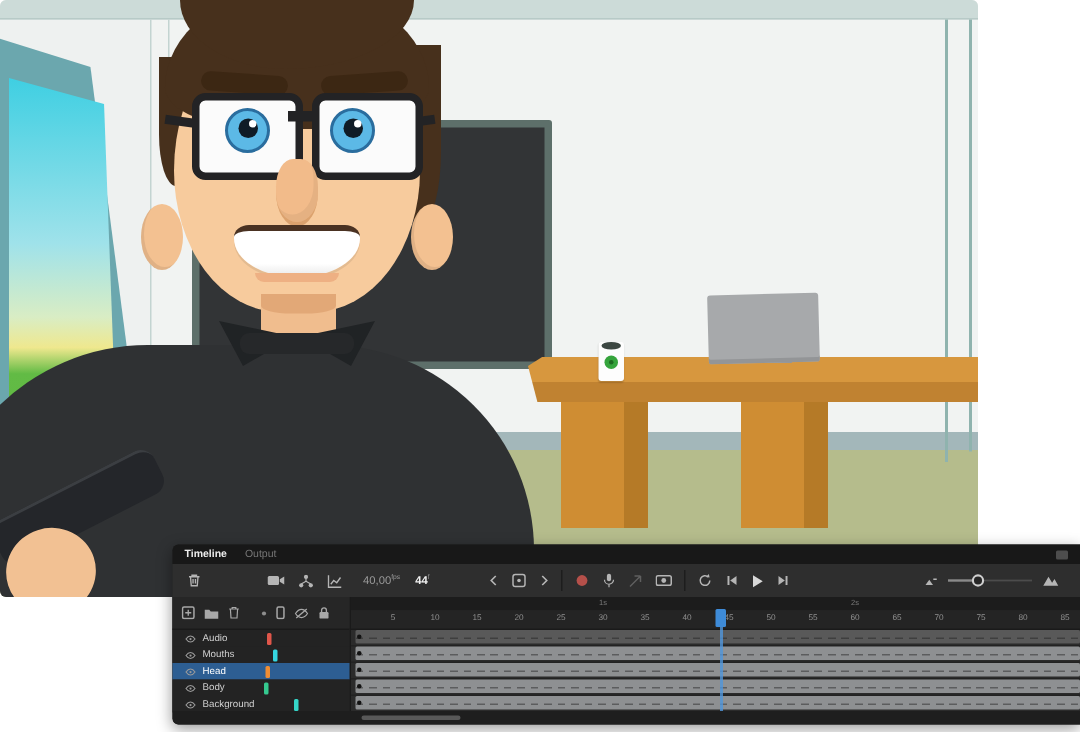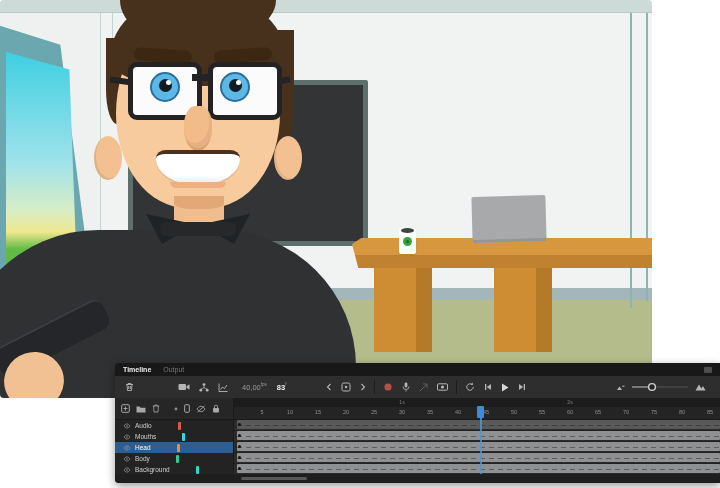--- a/index.html
+++ b/index.html
@@ -206,21 +206,21 @@
       </span>
     <span class="ic" style="margin-left:9px">
       <svg width="10" height="9" viewBox="0 0 10 9">
           <path d="M1 0.5v8h8.5" stroke="#b5b5b5" stroke-width=".9" fill="none"></path>
           <path d="M2.5 6.5 4.5 4l2 1.5L9 2" stroke="#b5b5b5" stroke-width=".9" fill="none"></path>
         </svg>
       </span>
     <span class="num" style="margin-left:14px">
       <span>40,00</span><sup>fps</sup></span>
     <span class="num" style="margin-left:10px">
-      <b>83</b><sup>f</sup></span>
+      <b>44</b><sup>f</sup></span>
     <span class="ic" style="margin-left:40px">
       <svg width="6" height="8" viewBox="0 0 6 8">
           <path d="M4.5 1 1.5 4l3 3" stroke="#b5b5b5" stroke-width="1.1" fill="none"></path>
         </svg>
       </span>
     <span class="ic" style="margin-left:9px">
       <svg width="10" height="10" viewBox="0 0 10 10">
           <rect x="1" y="1" width="8" height="8" rx="1.5" stroke="#b5b5b5" fill="none"></rect>
           <circle cx="5" cy="5" r="1.2" fill="#b5b5b5"></circle>
         </svg>

